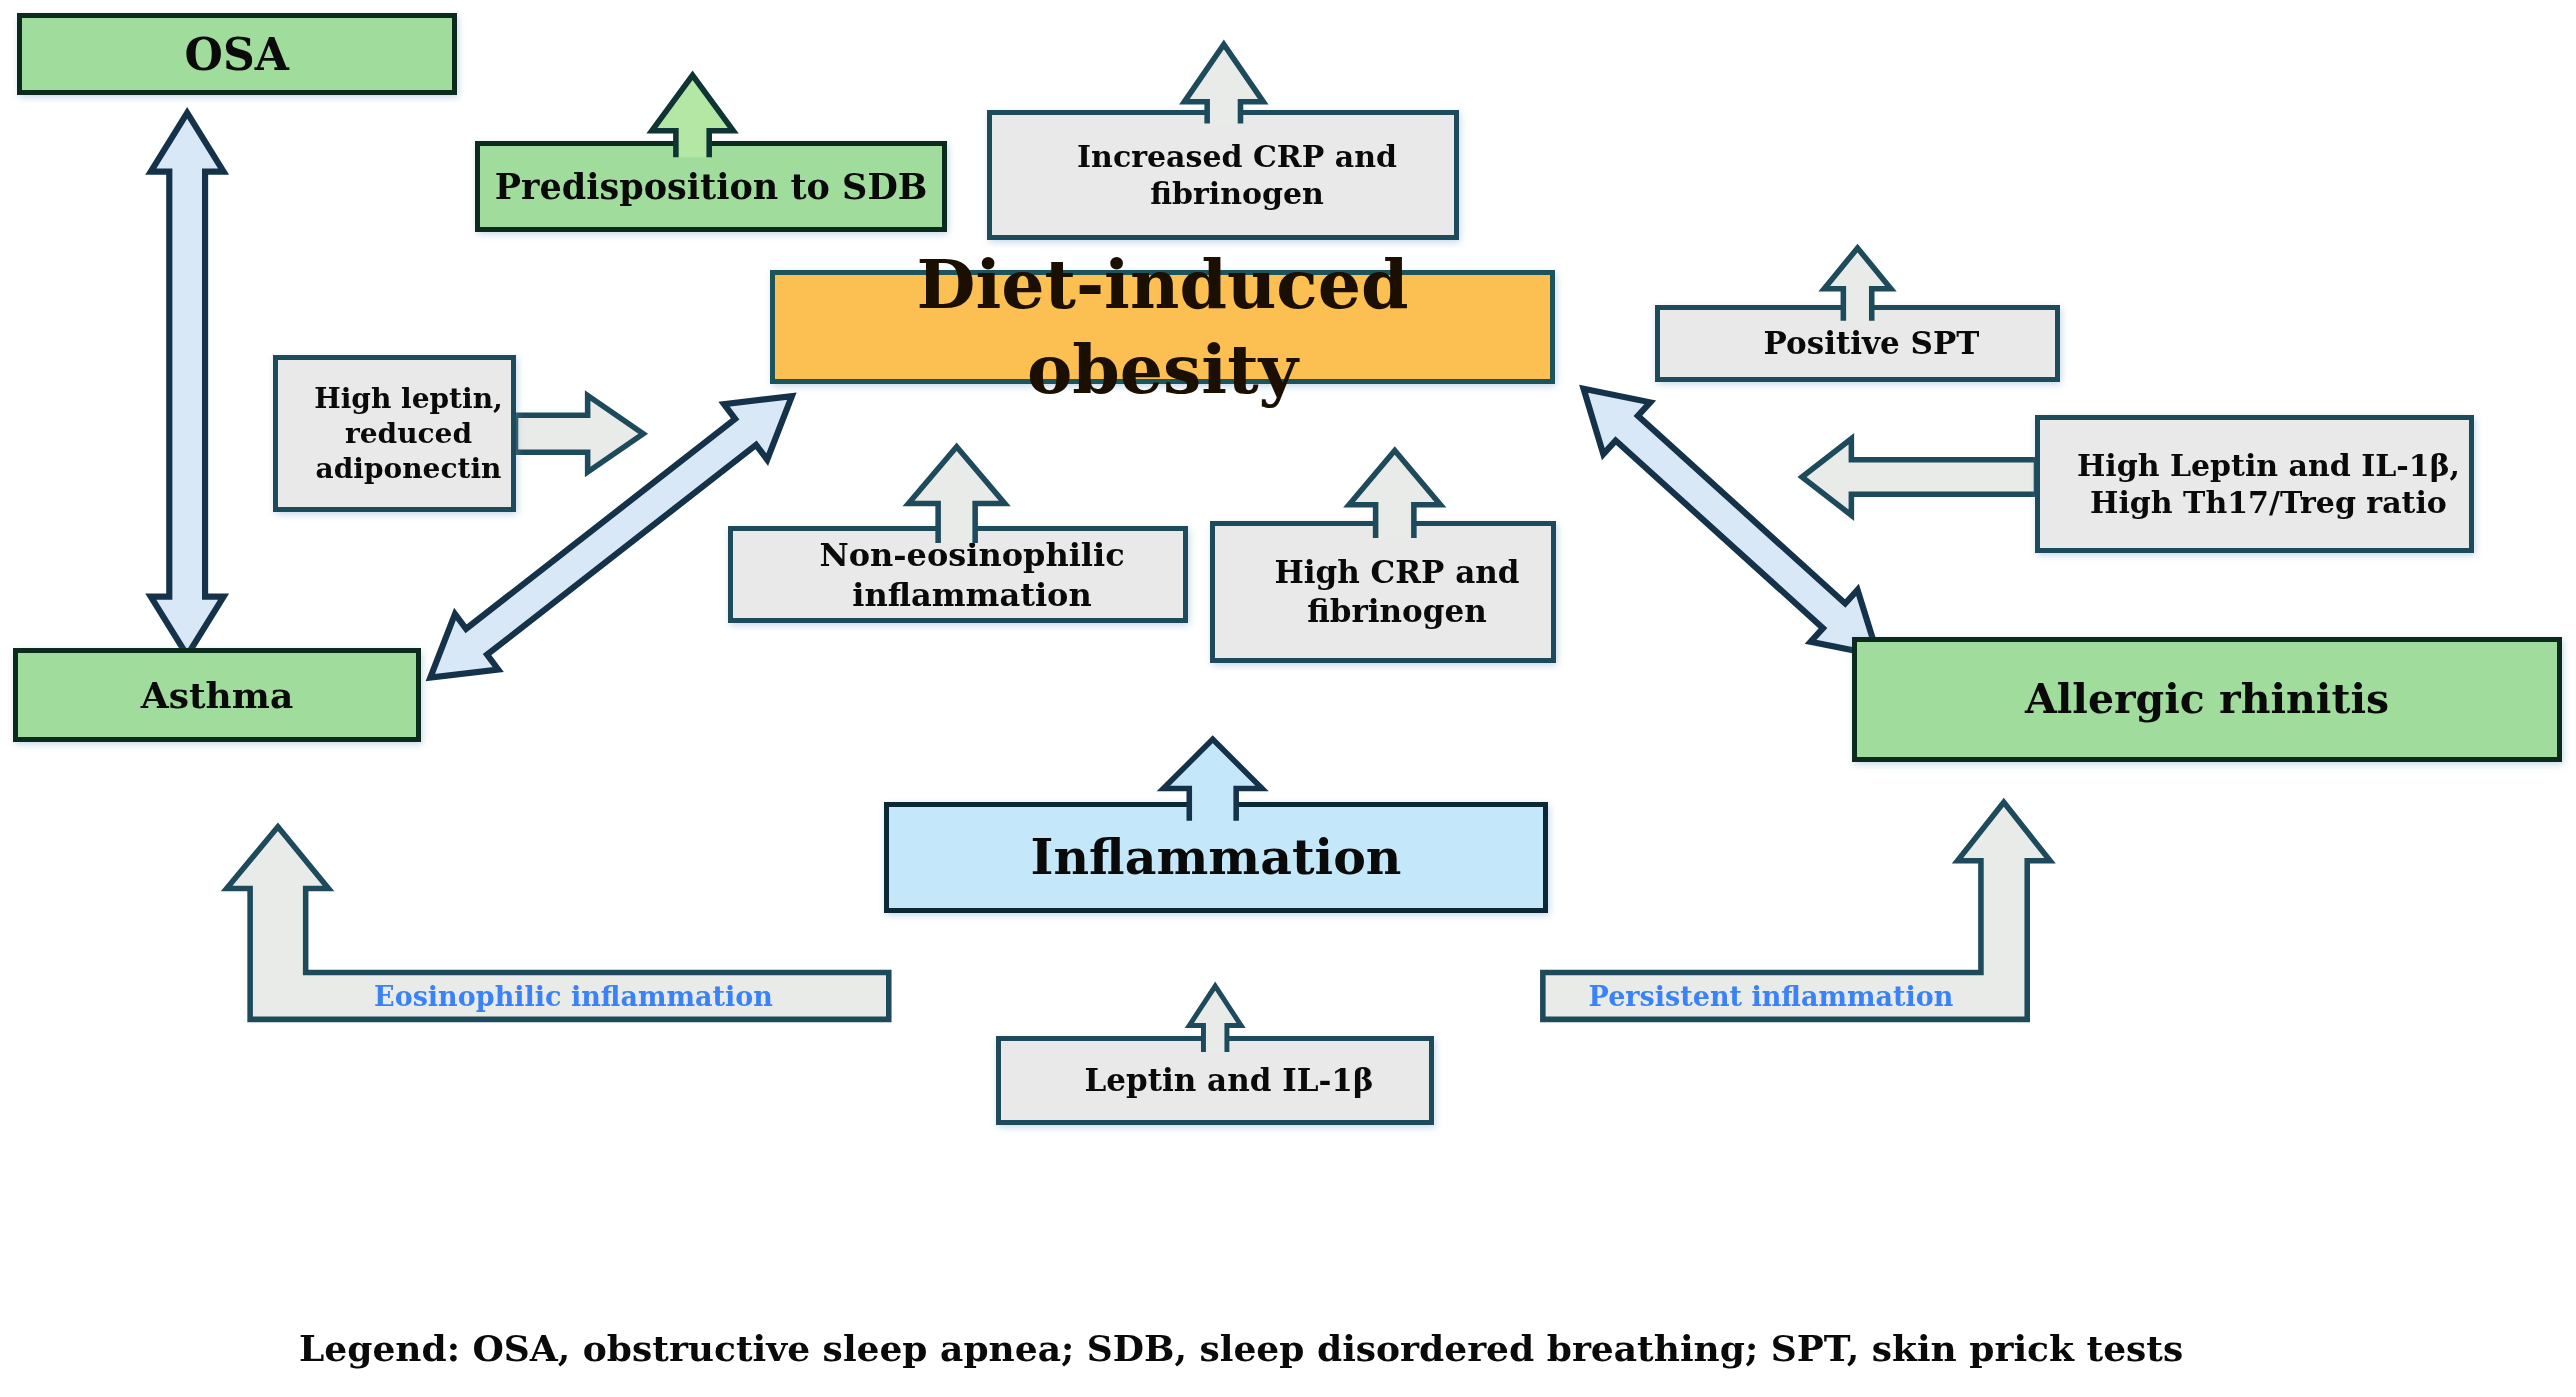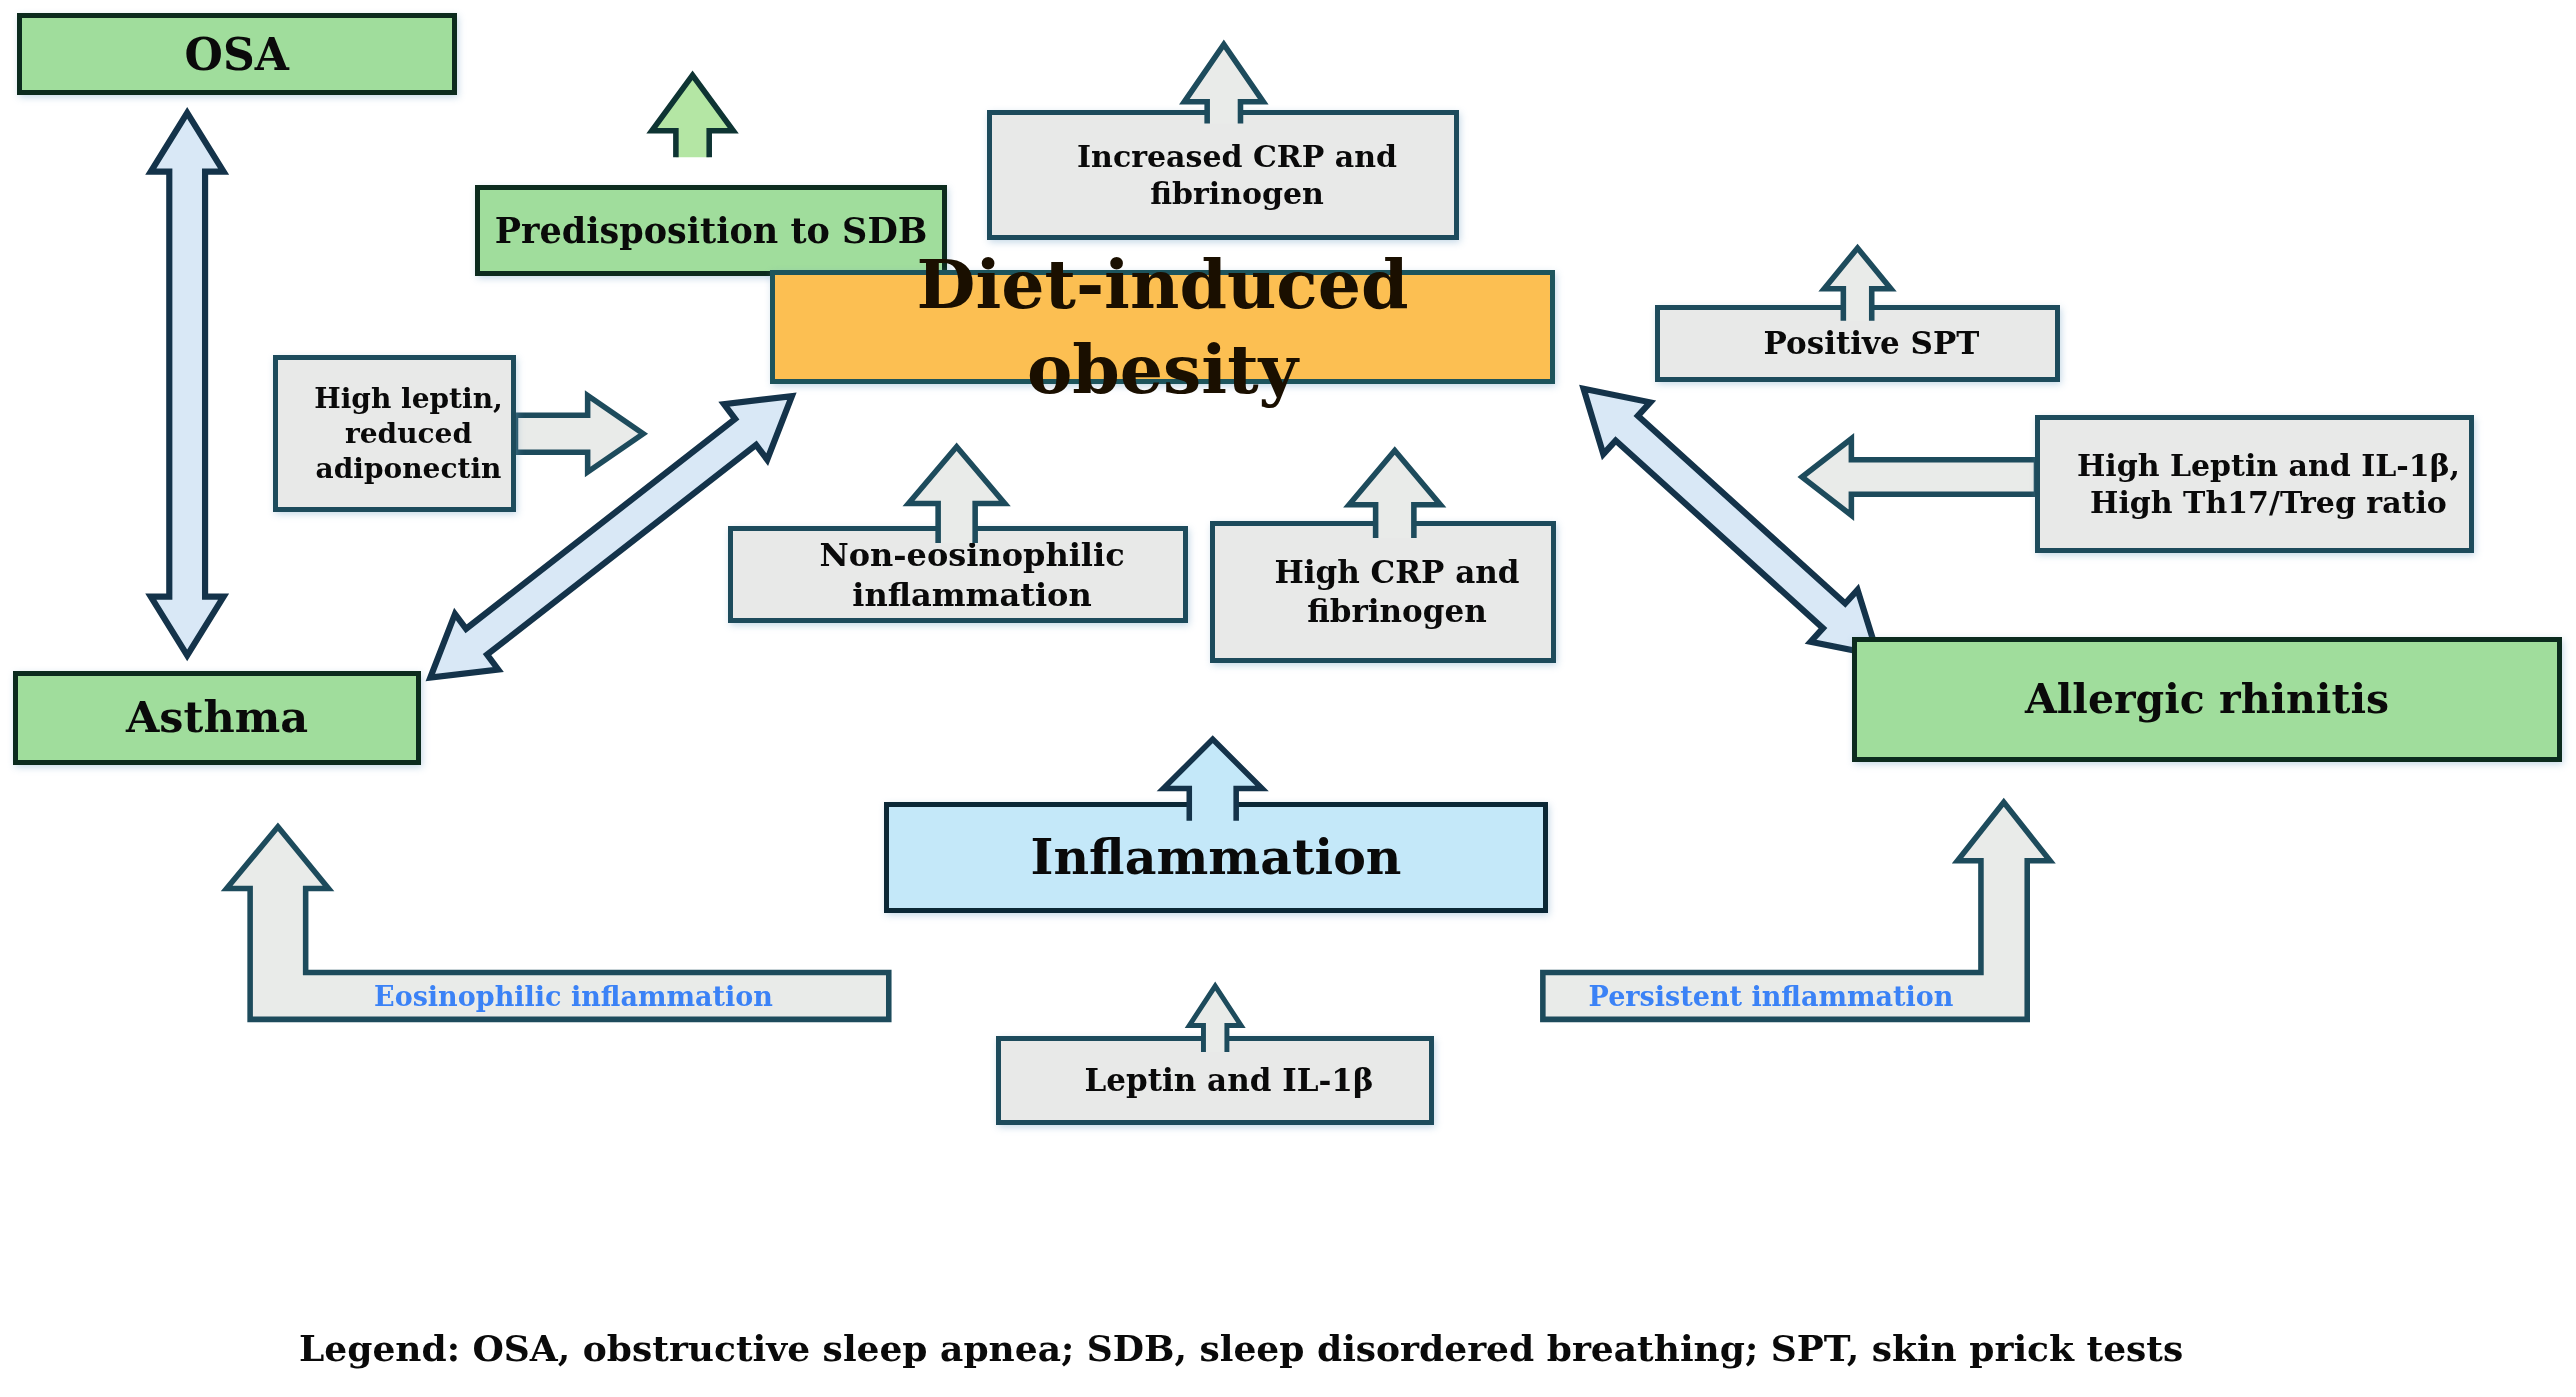--- a/index.html
+++ b/index.html
@@ -80,21 +80,21 @@
     <polygon class="arrow-gray" stroke-width="9" points="835,673 952,673 952,641 1042,703 952,765 952,733 835,733"></polygon>
     <polygon class="arrow-gray" stroke-width="9" points="2920,773 3000,711 3000,745 3300,745 3300,801 3000,801 3000,835"></polygon>
     <polygon class="arrow-gray" stroke-width="9" points="450,1340 532,1440 495,1440 495,1576 1440,1576 1440,1652 405,1652 405,1440 367,1440"></polygon>
     <polygon class="arrow-gray" stroke-width="9" points="3247,1300 3322,1395 3285,1395 3285,1652 2500,1652 2500,1576 3210,1576 3210,1395 3172,1395"></polygon>
   </svg>
 
   <div class="box green" style="left:16.7px;top:13px;width:440px;height:82px;font-size:44px;">
     <span>OSA</span>
   </div>
 
-  <div class="box green" style="left:475px;top:141px;width:472px;height:91px;font-size:35px;margin-top:44px;">
+  <div class="box green" style="left:475px;top:141px;width:472px;height:91px;font-size:35px;">
     <span>Predisposition to SDB</span>
   </div>
 
   <div class="box gray" style="left:987px;top:110px;width:472px;height:130px;font-size:30px;">
     <span>Increased CRP and
 fibrinogen</span>
   </div>
 
   <div class="box orange" style="left:770px;top:270px;width:785px;height:114px;font-size:68px;">
     <span>Diet-induced obesity</span>
@@ -118,21 +118,21 @@
   <div class="box gray" style="left:1210px;top:521px;width:346px;height:142px;font-size:31px;">
     <span>High CRP and
 fibrinogen</span>
   </div>
 
   <div class="box gray" style="left:2035px;top:415px;width:439px;height:138px;font-size:30px;">
     <span>High Leptin and IL-1β,
 High Th17/Treg ratio</span>
   </div>
 
-  <div class="box green" style="left:13px;top:671px;width:408px;height:94px;font-size:43px;">
+  <div class="box green" style="left:13px;top:648px;width:408px;height:94px;font-size:36px;">
     <span>Asthma</span>
   </div>
 
   <div class="box green" style="left:1852px;top:637px;width:710px;height:125px;font-size:41px;">
     <span>Allergic rhinitis</span>
   </div>
 
   <div class="box blue" style="left:884px;top:802px;width:664px;height:111px;font-size:49px;">
     <span>Inflammation</span>
   </div>

